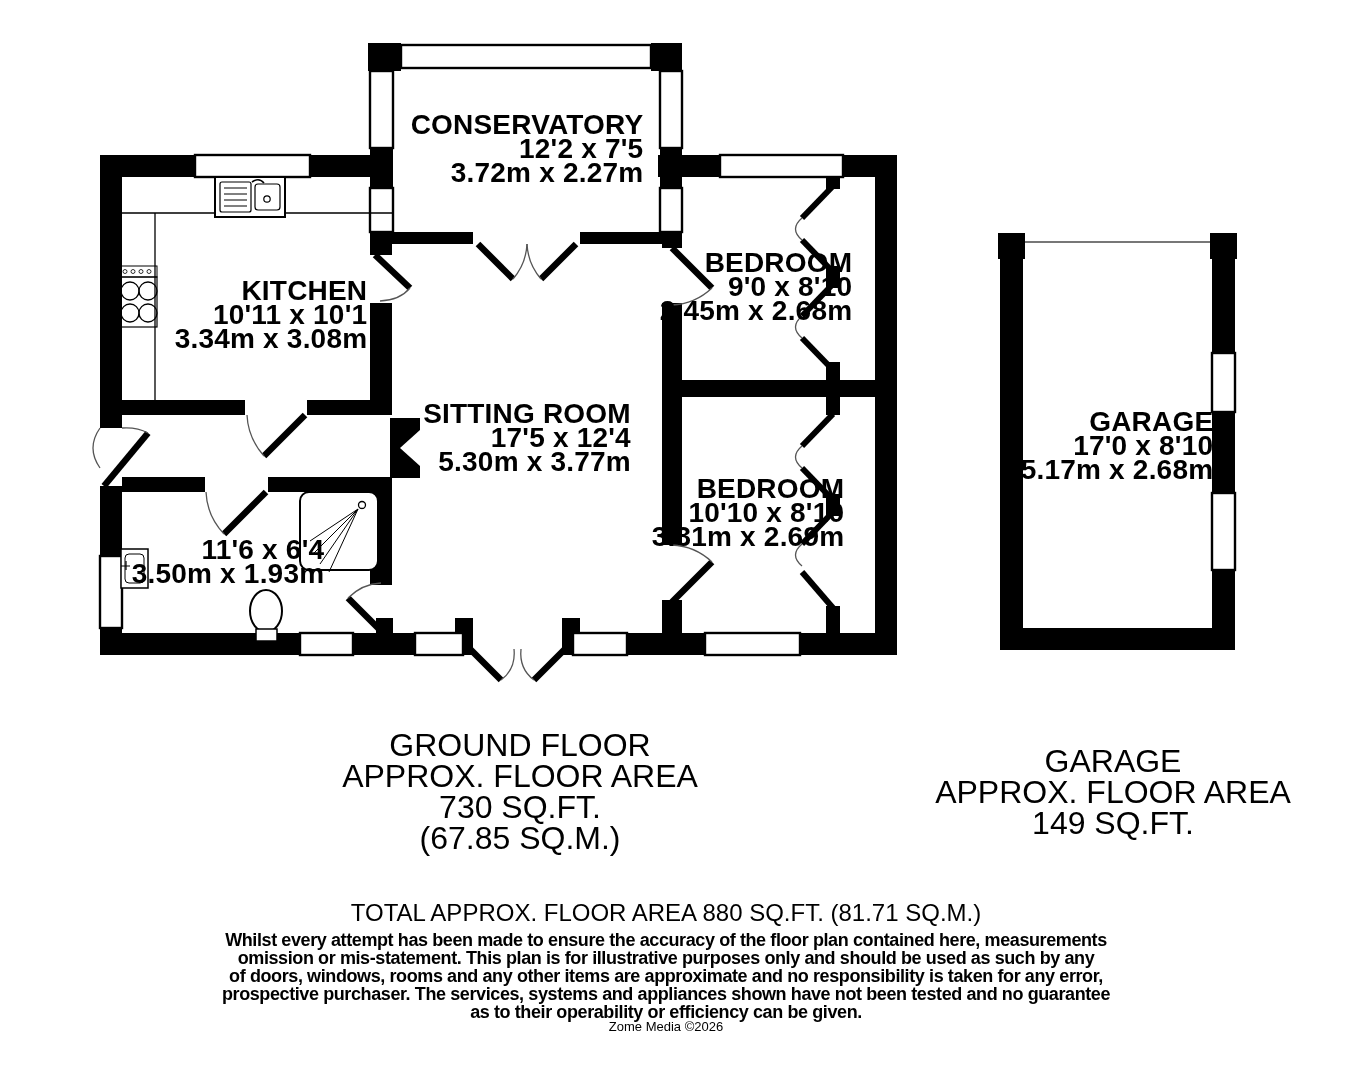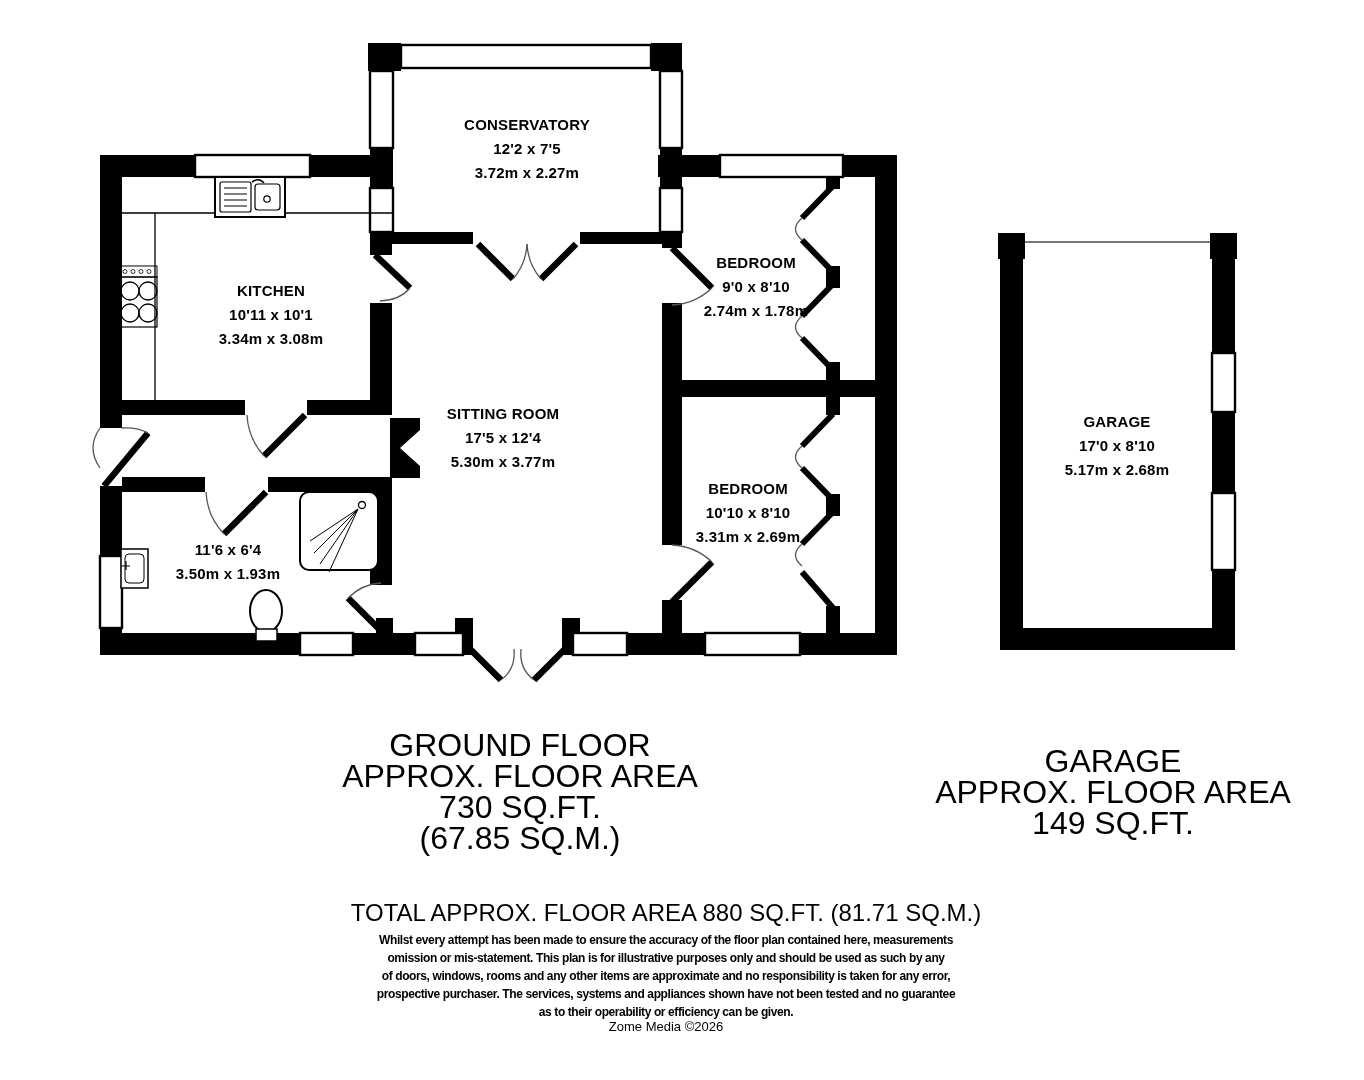--- a/index.html
+++ b/index.html
@@ -1,28 +1,28 @@
 <!DOCTYPE html>
 <html><head>
 <meta charset="utf-8">
 <style>
   html,body{margin:0;padding:0;background:#ffffff;}
   body{width:1364px;height:1080px;position:relative;overflow:hidden;
        font-family:"Liberation Sans",sans-serif;color:#000;}
   #plan-svg{position:absolute;left:0;top:0;}
   .room-label{position:absolute;transform:translate(-50%,-50%);
-      text-align:center;font-weight:bold;font-size:15px;line-height:24px;
+      text-align:right;font-weight:bold;font-size:28px;line-height:24px;
       white-space:nowrap;letter-spacing:0.2px;}
   .area-block{position:absolute;transform:translate(-50%,-50%);
       text-align:center;font-weight:normal;font-size:32px;line-height:31px;
       white-space:nowrap;}
   .total-line{position:absolute;transform:translate(-50%,-50%);
       text-align:right;font-size:24px;white-space:nowrap;}
   .disclaimer{position:absolute;transform:translate(-50%,-50%);
-      text-align:center;font-size:12px;font-weight:bold;line-height:18px;
+      text-align:center;font-size:18px;font-weight:bold;line-height:18px;
       letter-spacing:-0.4px;white-space:nowrap;}
   .credit{position:absolute;transform:translate(-50%,-50%);
       text-align:center;font-size:13px;white-space:nowrap;}
 </style>
 </head>
 <body>
 
 <svg id="plan-svg" width="1364" height="1080" viewBox="0 0 1364 1080">
 
   <g fill="#000000">
@@ -206,24 +206,24 @@
 
 <div class="room-label" style="left:271px;top:315px">
   <div>KITCHEN</div>
   <div>10'11 x 10'1</div>
   <div>3.34m x 3.08m</div>
 </div>
 
 <div class="room-label" style="left:756px;top:287px">
   <div>BEDROOM</div>
   <div>9'0 x 8'10</div>
-  <div>2.74m x 1.78m</div>
-</div>
-
-<div class="room-label" style="left:503px;top:438px">
+  <div>2.45m x 2.68m</div>
+</div>
+
+<div class="room-label" style="left:527px;top:438px">
   <div>SITTING ROOM</div>
   <div>17'5 x 12'4</div>
   <div>5.30m x 3.77m</div>
 </div>
 
 <div class="room-label" style="left:748px;top:513px">
   <div>BEDROOM</div>
   <div>10'10 x 8'10</div>
   <div>3.31m x 2.69m</div>
 </div>

